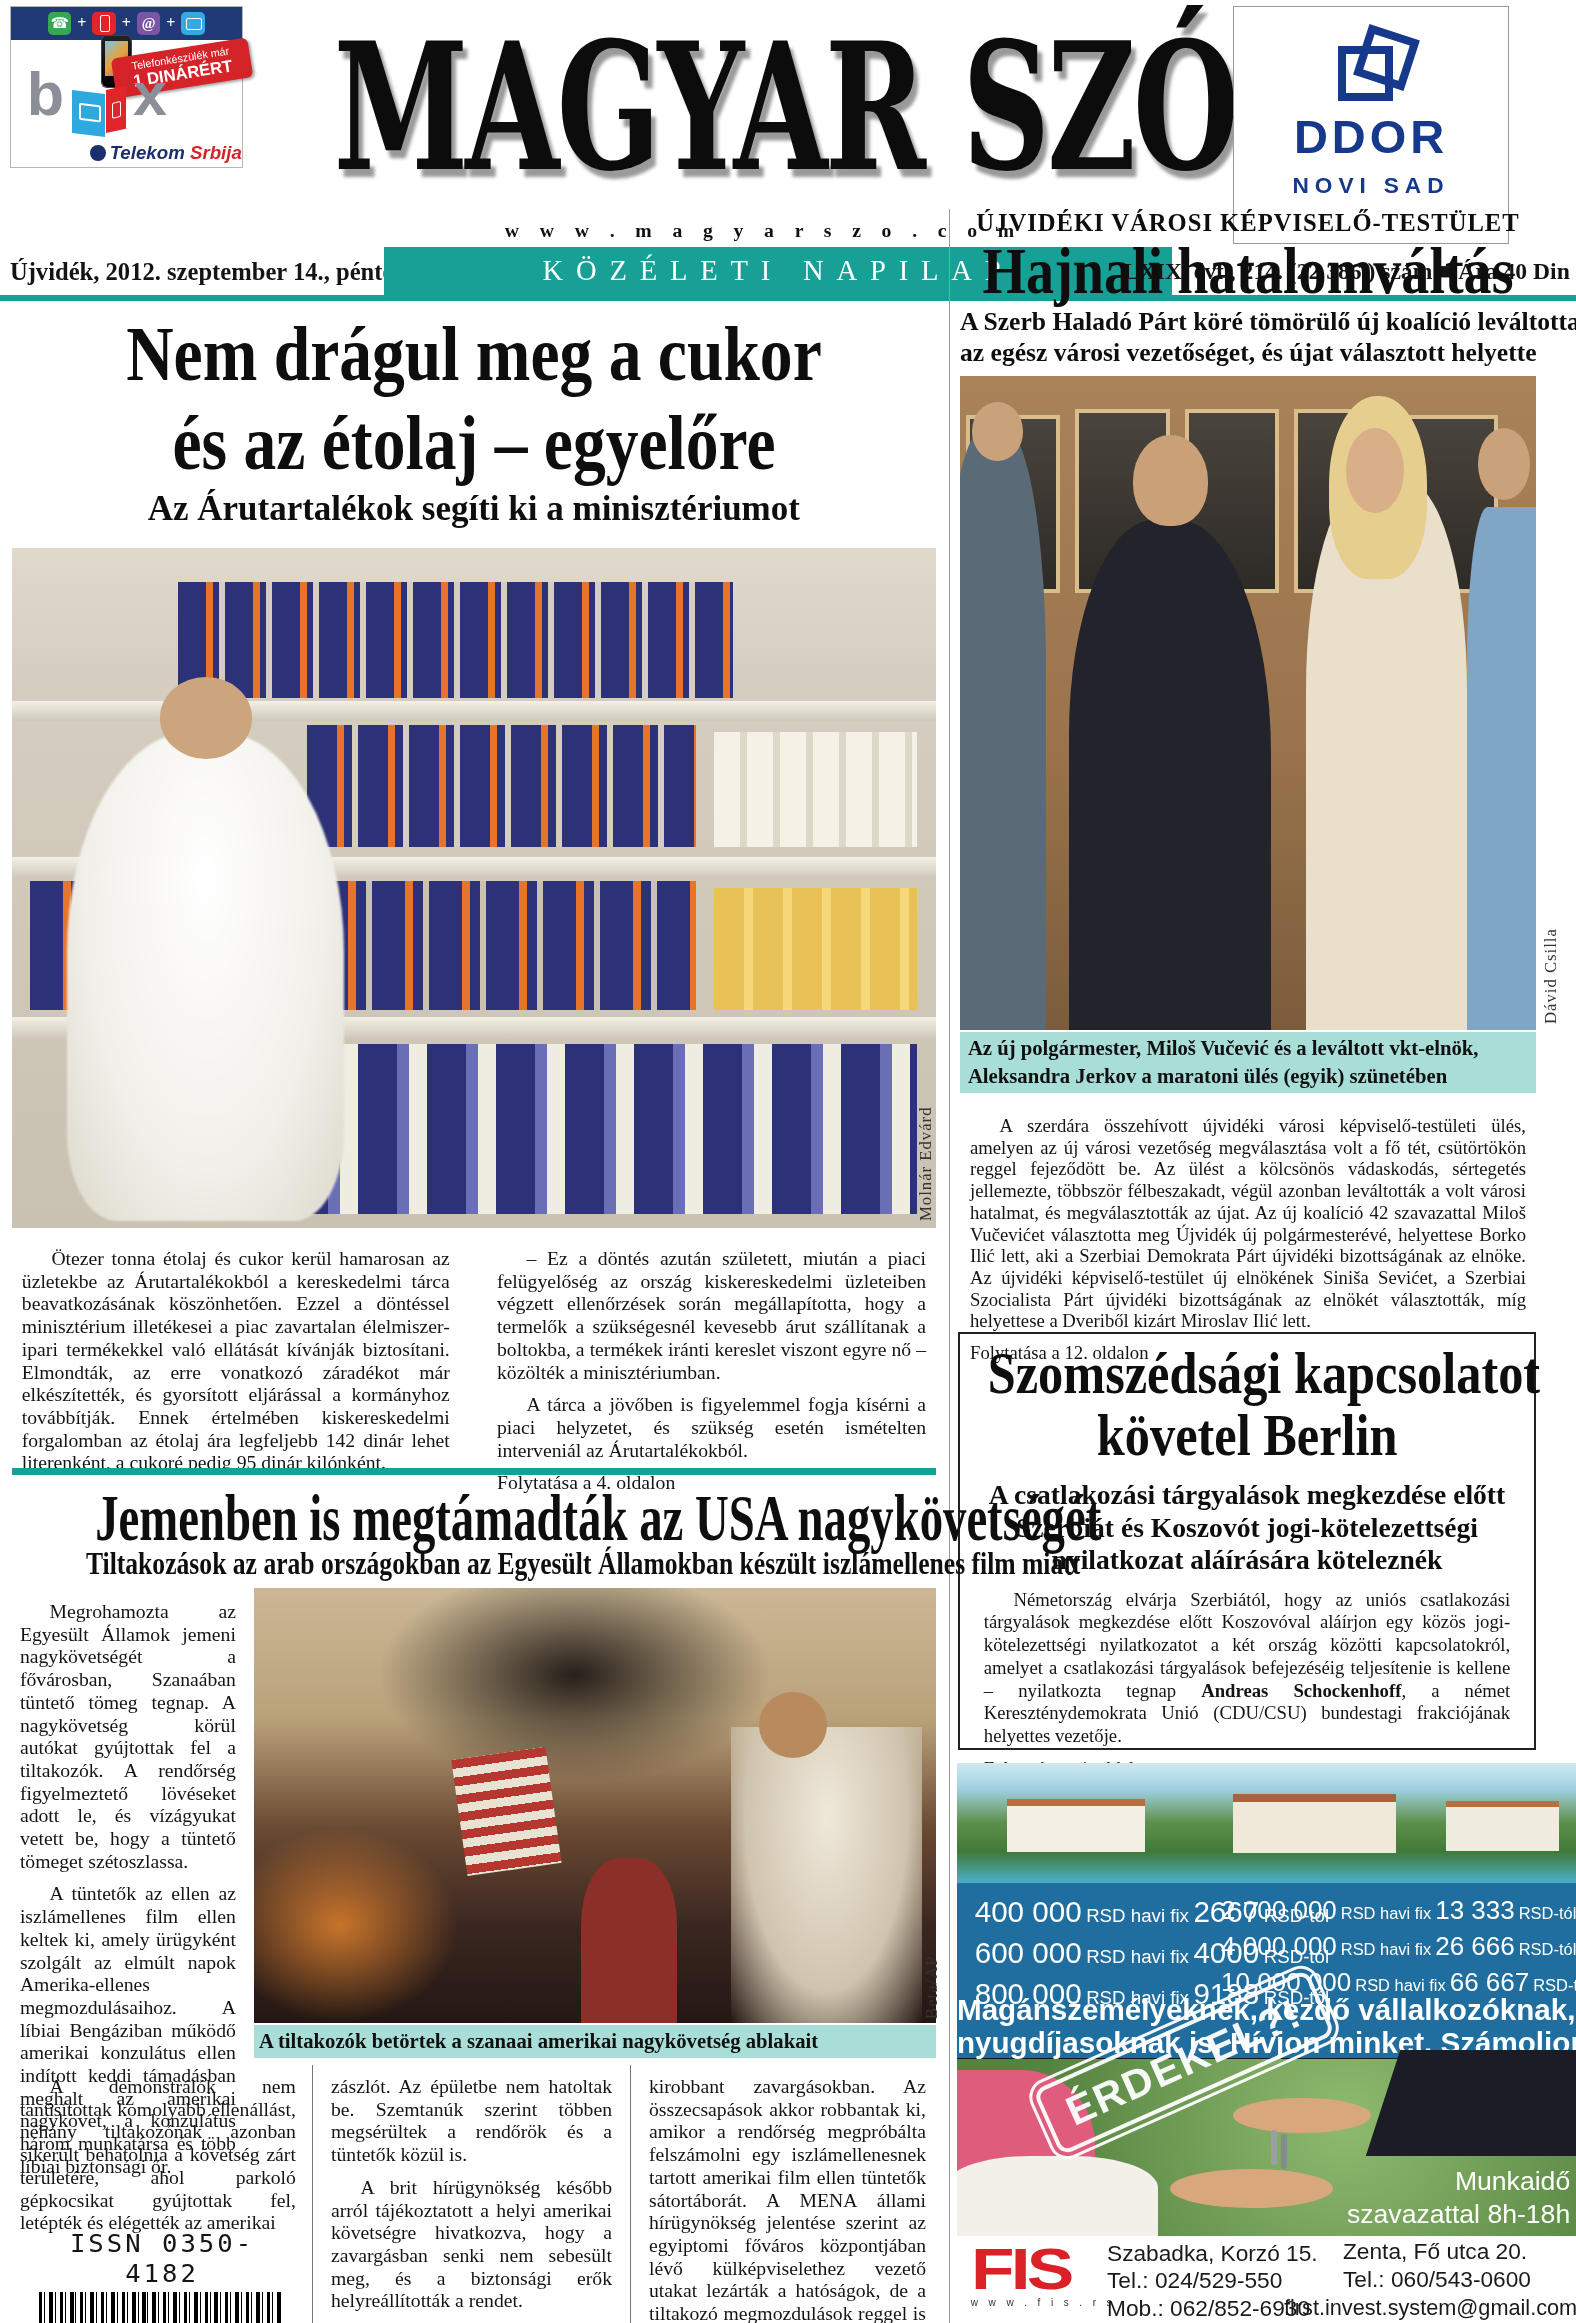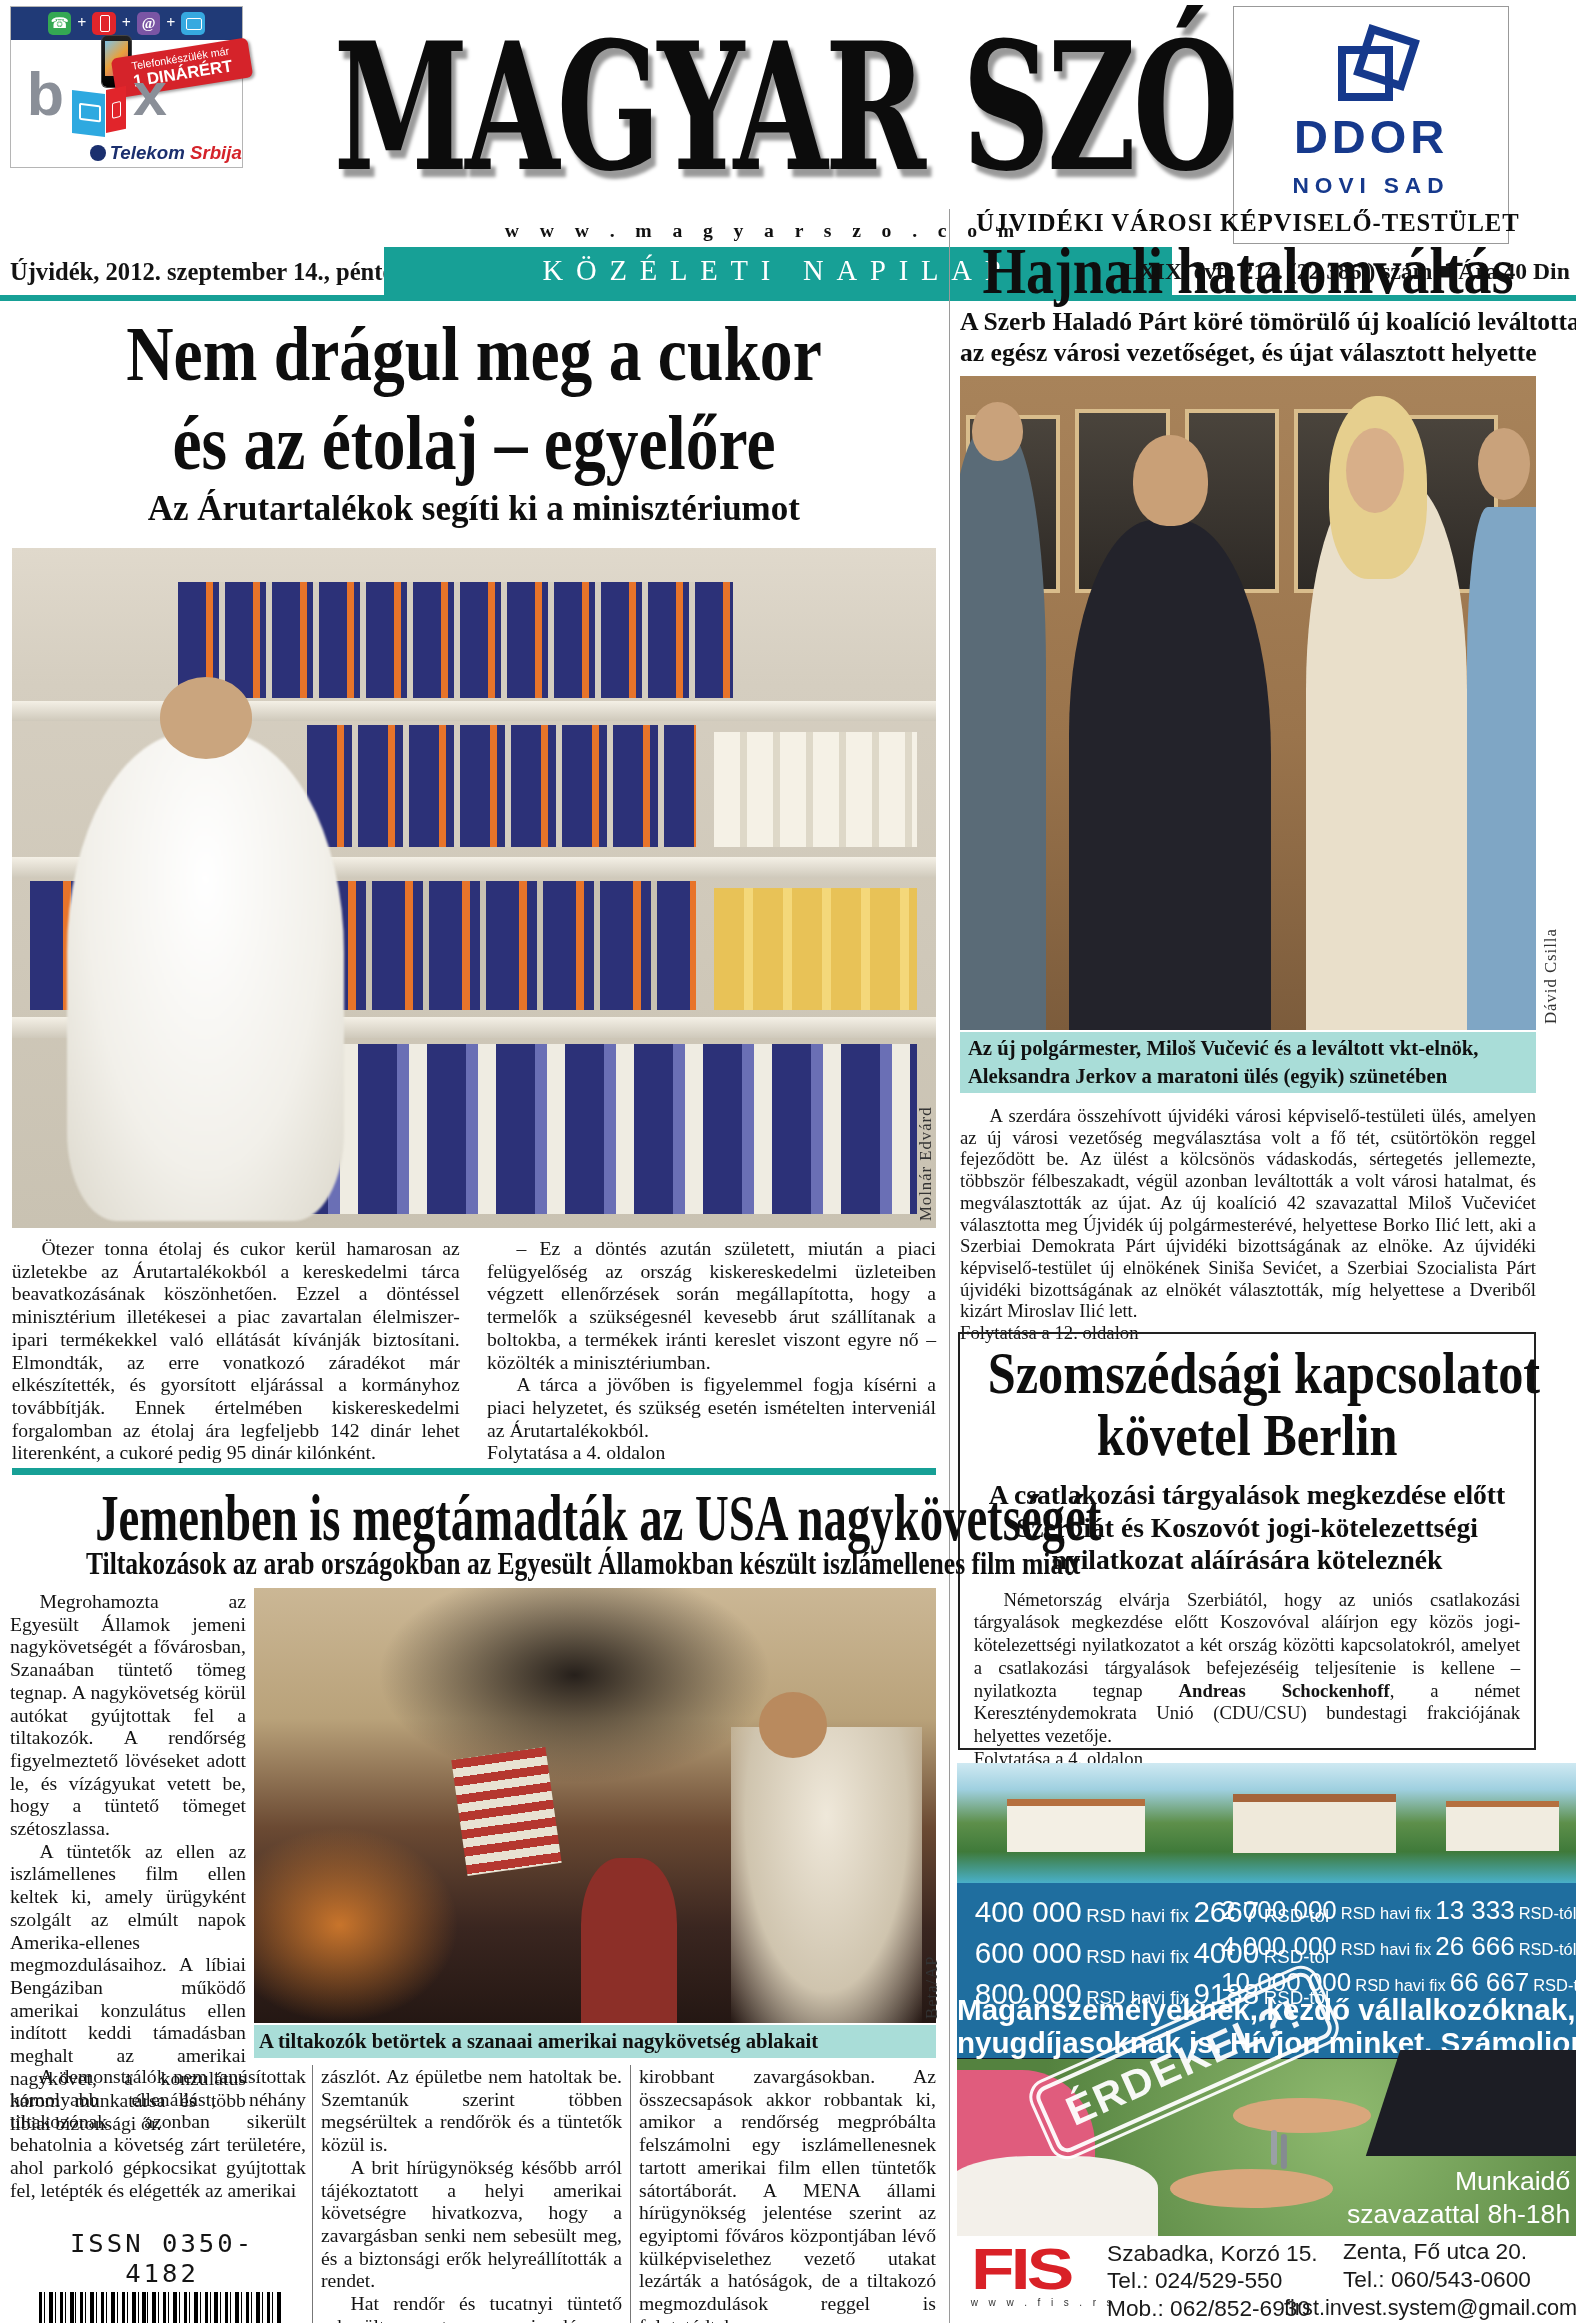--- a/index.html
+++ b/index.html
@@ -1,21 +1,21 @@
 <!DOCTYPE html>
 <html lang="hu"><head>
 <meta charset="utf-8">
 <style>
   html,body{margin:0;padding:0;background:#e8e8e8}
   #page{position:relative;width:1576px;height:2324px;margin:0 auto;background:#fff;overflow:hidden;
         font-family:"Liberation Serif",serif;color:#141414}
   .abs{position:absolute}
   .sans{font-family:"Liberation Sans",sans-serif}
   .just{text-align:justify}
-  .just p{margin:0}
+  .just p{margin:10px}
   .ind{text-indent:29.6px}
   .cont{margin-top:2px}
   .vert{writing-mode:vertical-rl;transform:rotate(180deg);font-size:16.7px;color:#333;letter-spacing:1px;
         font-family:"Liberation Serif",serif}
   .cap{background:#a9ddd8;font-weight:bold;font-family:"Liberation Serif",serif;color:#101010}
   .hl{font-weight:bold;text-align:center;color:#0e0e0e}
   .nw{white-space:nowrap}
   .rule-teal{background:#17a096}
   .vrule{background:#9a9a9a;width:1px}
   .frame{border:4.9px solid #d9bd8c;background:linear-gradient(#4a443c,#2e2a26);position:absolute}

